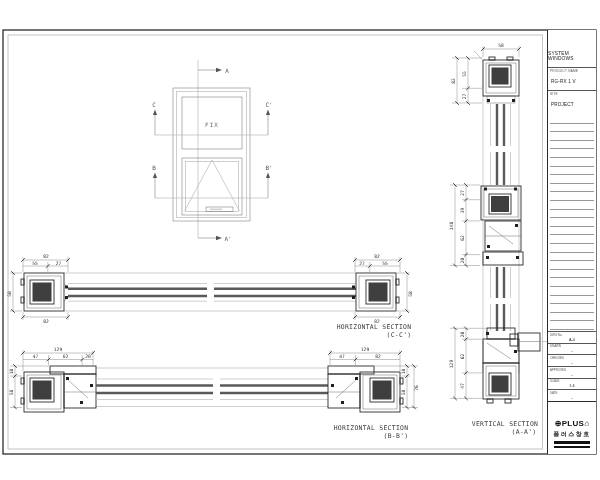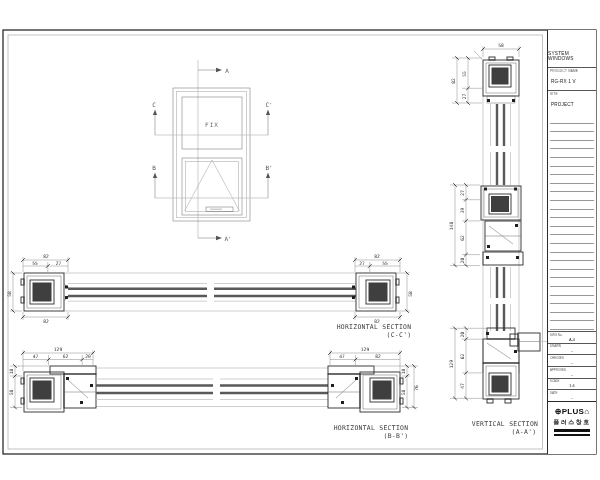--- a/index.html
+++ b/index.html
@@ -34,21 +34,21 @@
   .tb-site{height:24px;border-bottom:none;}
   .tb-tiny{position:absolute;left:2px;top:1px;font-size:3.2px;color:#555;letter-spacing:.2px;}
   .tb-val{position:absolute;left:3px;top:11px;font-size:4.6px;color:#222;letter-spacing:.2px;}
   .tb-rules{height:216px;margin:0 2px;
             background:repeating-linear-gradient(to bottom,transparent 0,transparent 7.6px,#979797 7.6px,#979797 8.6px);}
   .tb-fields{height:70px;display:flex;flex-direction:column;}
   .tb-field{flex:1;border-top:1px solid #555;position:relative;box-sizing:border-box;}
   .tb-flabel{position:absolute;left:2px;top:.5px;font-size:2.9px;color:#555;}
   .tb-fval{position:absolute;width:100%;top:5.5px;text-align:center;font-size:3.8px;color:#222;}
   .tb-logo{height:53px;border-top:1px solid #2a2a2a;text-align:center;box-sizing:border-box;padding-top:6px;}
-  .tb-logoline{font-size:8px;font-weight:bold;color:#111;letter-spacing:.3px;line-height:1;}
+  .tb-logoline{font-size:8px;font-weight:bold;color:#111;letter-spacing:.3px;line-height:1;margin-top:12px;}
   .tb-kor{font-size:6px;font-weight:bold;color:#222;letter-spacing:1.5px;margin-top:3px;line-height:1;}
   .tb-bar1{height:2.6px;background:#111;margin:4px 6px 0 6px;}
   .tb-bar2{height:2.2px;background:#111;margin:2px 6px 0 6px;}
 </style>
 </head>
 <body>
 
 <div class="sheet">
 
 <svg class="draw" width="600" height="480" viewBox="0 0 600 480">

